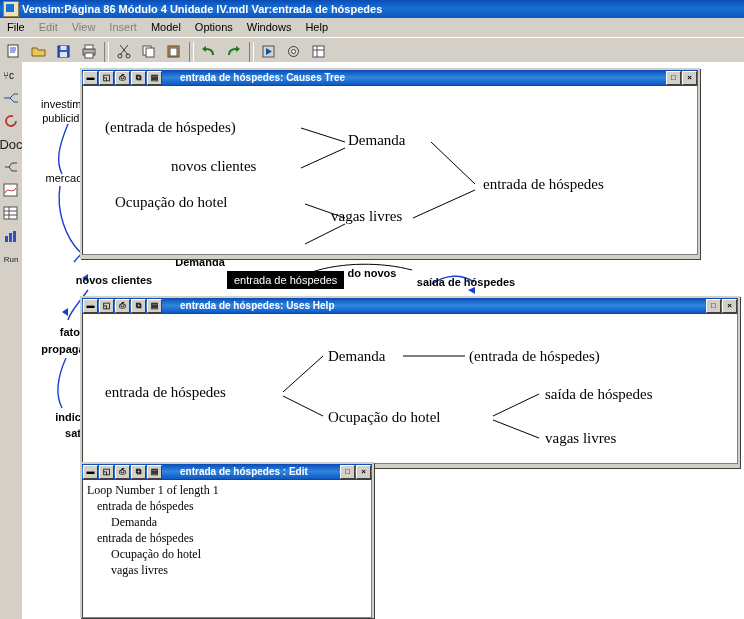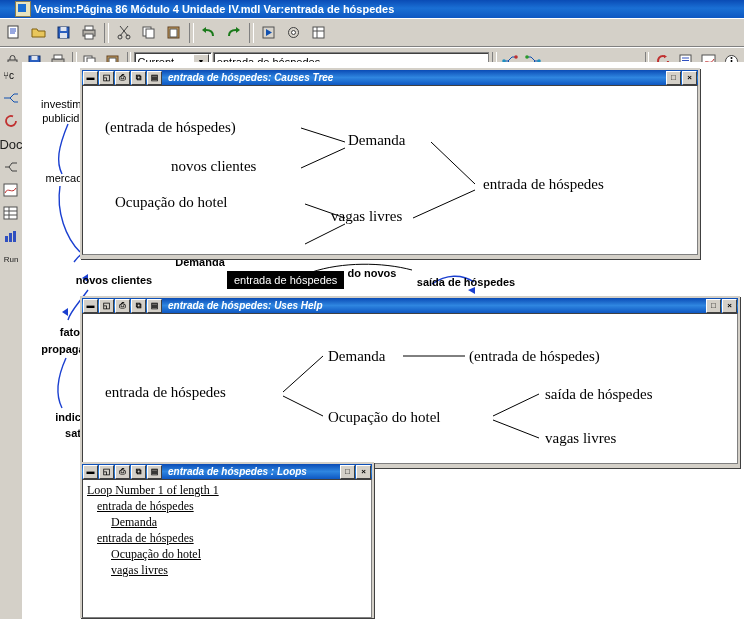--- a/index.html
+++ b/index.html
@@ -24,21 +24,21 @@
     background: #d4d0c8;
     overflow: hidden;
   }
 
   .titlebar {
     height: 18px;
     background: linear-gradient(to bottom, #0a4bb5 0%, #1a6fd4 45%, #0d57c2 100%);
     color: #ffffff;
     display: flex;
     align-items: center;
-    padding: 0 14px;
+    padding: 0 2px;
     font-size: 11px;
     font-weight: bold;
   }
   .titlebar .tb-icon {
     width: 14px; height: 14px;
     margin: 0 3px 0 1px;
     background: #e8e4c0;
     border: 1px solid #8b7f50;
     display: inline-block;
     position: relative;
@@ -197,21 +197,21 @@
     width: 13px; height: 12px;
     background: #d4d0c8;
     border: 1px solid #ffffff;
     border-right-color: #404040;
     border-bottom-color: #404040;
     font-size: 8px;
     color: #000;
     display: flex; align-items: center; justify-content: center;
     line-height: 1;
   }
-  .child-title .ct-text { margin-left: 4px; white-space: nowrap; font-style: italic; }
+  .child-title .ct-text { margin-left: 16px; white-space: nowrap; }
   .child-title .ct-right { display: flex; gap: 1px; margin-left: auto; }
   .child-body {
     background: #ffffff;
     border: 1px solid #808080;
     border-top-color: #404040;
     border-left-color: #404040;
     position: relative;
     overflow: hidden;
   }
   .tree-label {
@@ -233,20 +233,30 @@
 </head>
 <body>
 
 <div id="app">
 
   <div class="titlebar">
     <span class="tb-icon"></span>
     <span class="tb-text">Vensim:Página 86 Módulo 4 Unidade IV.mdl Var:entrada de hóspedes</span>
   </div>
 
+  <div class="menubar">
+    <div class="menu-item">File</div>
+    <div class="menu-item disabled">Edit</div>
+    <div class="menu-item disabled">View</div>
+    <div class="menu-item disabled">Insert</div>
+    <div class="menu-item">Model</div>
+    <div class="menu-item">Options</div>
+    <div class="menu-item">Windows</div>
+    <div class="menu-item">Help</div>
+  </div>
 
   <div class="toolbar">
     <div class="tbtn">
       <svg width="16" height="15" viewBox="0 0 16 15">
           <rect x="2" y="1" width="10" height="12" fill="#fff" stroke="#404040"></rect>
           <path d="M4 4h6M4 6h6M4 8h5" stroke="#3050c0"></path>
         </svg>
     </div>
     <div class="tbtn">
       <svg width="16" height="15" viewBox="0 0 16 15">
@@ -552,27 +562,27 @@
 
   <div class="child" style="left:80px; top:462px; width:290px; height:152px;">
     <div class="child-title">
       <div class="ct-btns">
         <div class="cbtn">▬</div>
         <div class="cbtn">◱</div>
         <div class="cbtn">⎙</div>
         <div class="cbtn">⧉</div>
         <div class="cbtn">▤</div>
       </div>
-      <span class="ct-text">entrada de hóspedes : Loops</span>
+      <span class="ct-text">entrada de hóspedes : Edit</span>
       <div class="ct-right">
         <div class="cbtn">□</div>
         <div class="cbtn">×</div>
       </div>
     </div>
-    <div class="child-body loops-body" style="height:133px;text-decoration:underline;">
+    <div class="child-body loops-body" style="height:133px;">
       <div class="loops-line" style="padding-left:0px;">Loop Number 1 of length 1</div>
       <div class="loops-line" style="padding-left:10px;">entrada de hóspedes</div>
       <div class="loops-line" style="padding-left:24px;">Demanda</div>
       <div class="loops-line" style="padding-left:10px;">entrada de hóspedes</div>
       <div class="loops-line" style="padding-left:24px;">Ocupação do hotel</div>
       <div class="loops-line" style="padding-left:24px;">vagas livres</div>
     </div>
   </div>
 
 </div>

